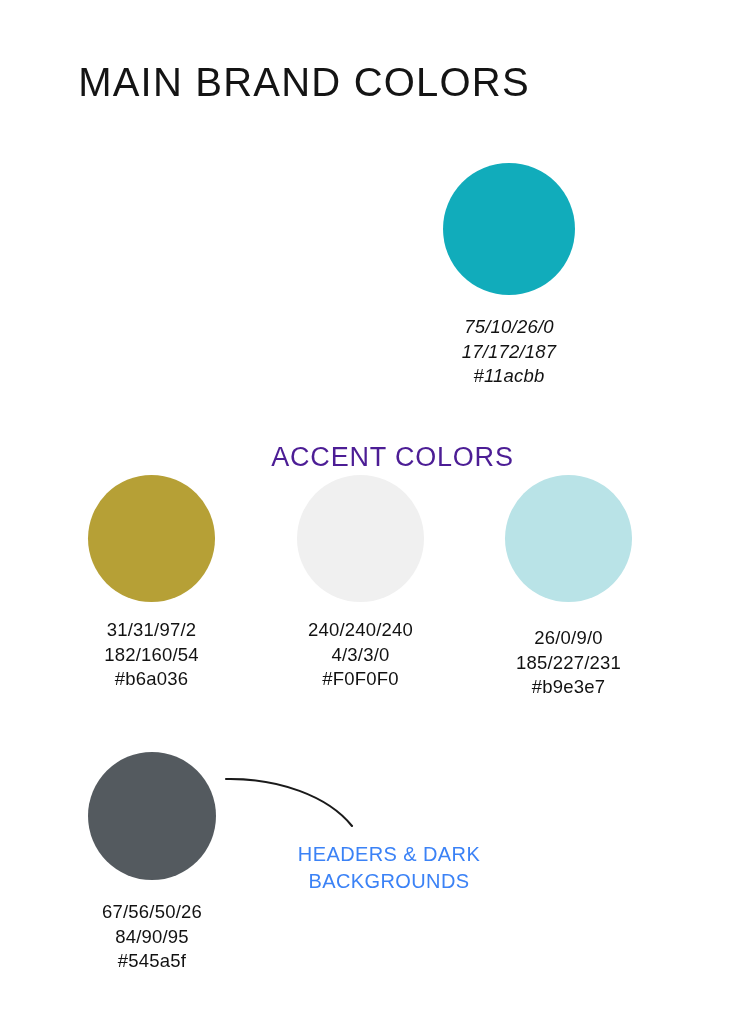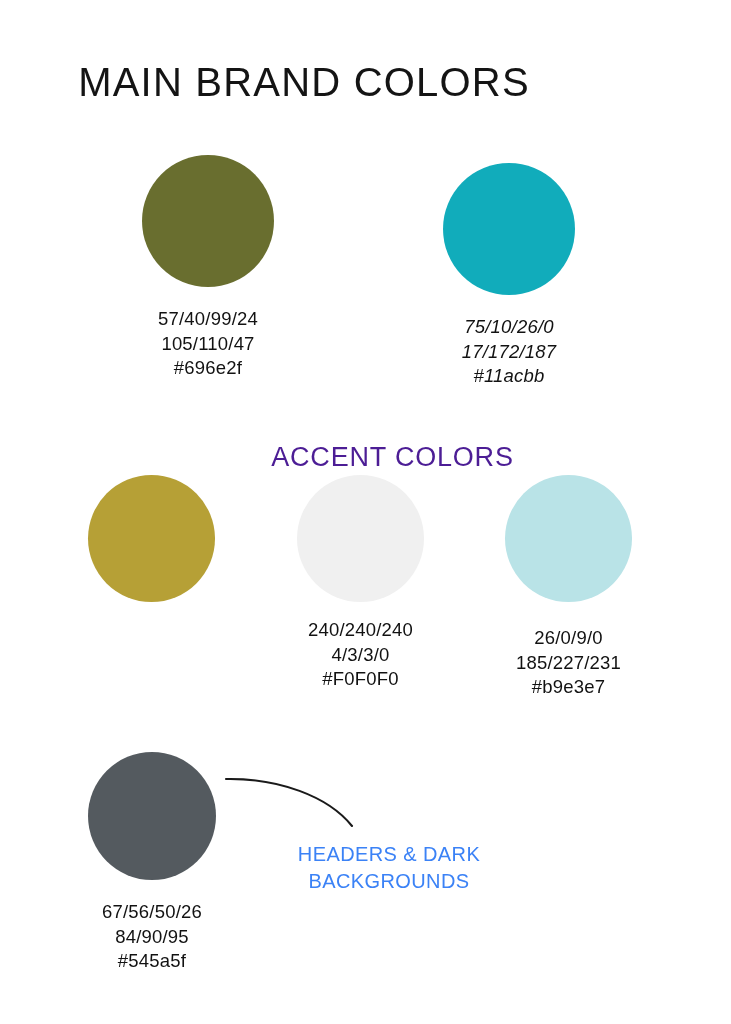--- a/index.html
+++ b/index.html
@@ -121,42 +121,39 @@
     overflow: visible;
   }
 </style>
 </head>
 <body>
 
 <div class="page">
 
   <h1 class="main-title">MAIN BRAND COLORS</h1>
 
-  <div class="swatch sw-olive">
-    <div class="dot" style="background:#696e2f"></div>
-    <div class="codes">
-      <div>57/40/99/24</div>
-      <div>105/110/47</div>
-      <div>#696e2f</div>
-    </div>
-  </div>
 
   <div class="swatch sw-teal">
     <div class="dot" style="background:#11acbb"></div>
     <div class="codes">
       <div>75/10/26/0</div>
       <div>17/172/187</div>
       <div>#11acbb</div>
     </div>
   </div>
 
   <h2 class="section-title">ACCENT COLORS</h2>
 
   <div class="swatch sw-gold">
     <div class="dot" style="background:#b6a036"></div>
+    <div class="codes">
+      <div>31/31/97/2</div>
+      <div>182/160/54</div>
+      <div>#b6a036</div>
+    </div>
   </div>
 
   <div class="swatch sw-white">
     <div class="dot" style="background:#F0F0F0"></div>
     <div class="codes">
       <div>240/240/240</div>
       <div>4/3/3/0</div>
       <div>#F0F0F0</div>
     </div>
   </div>

